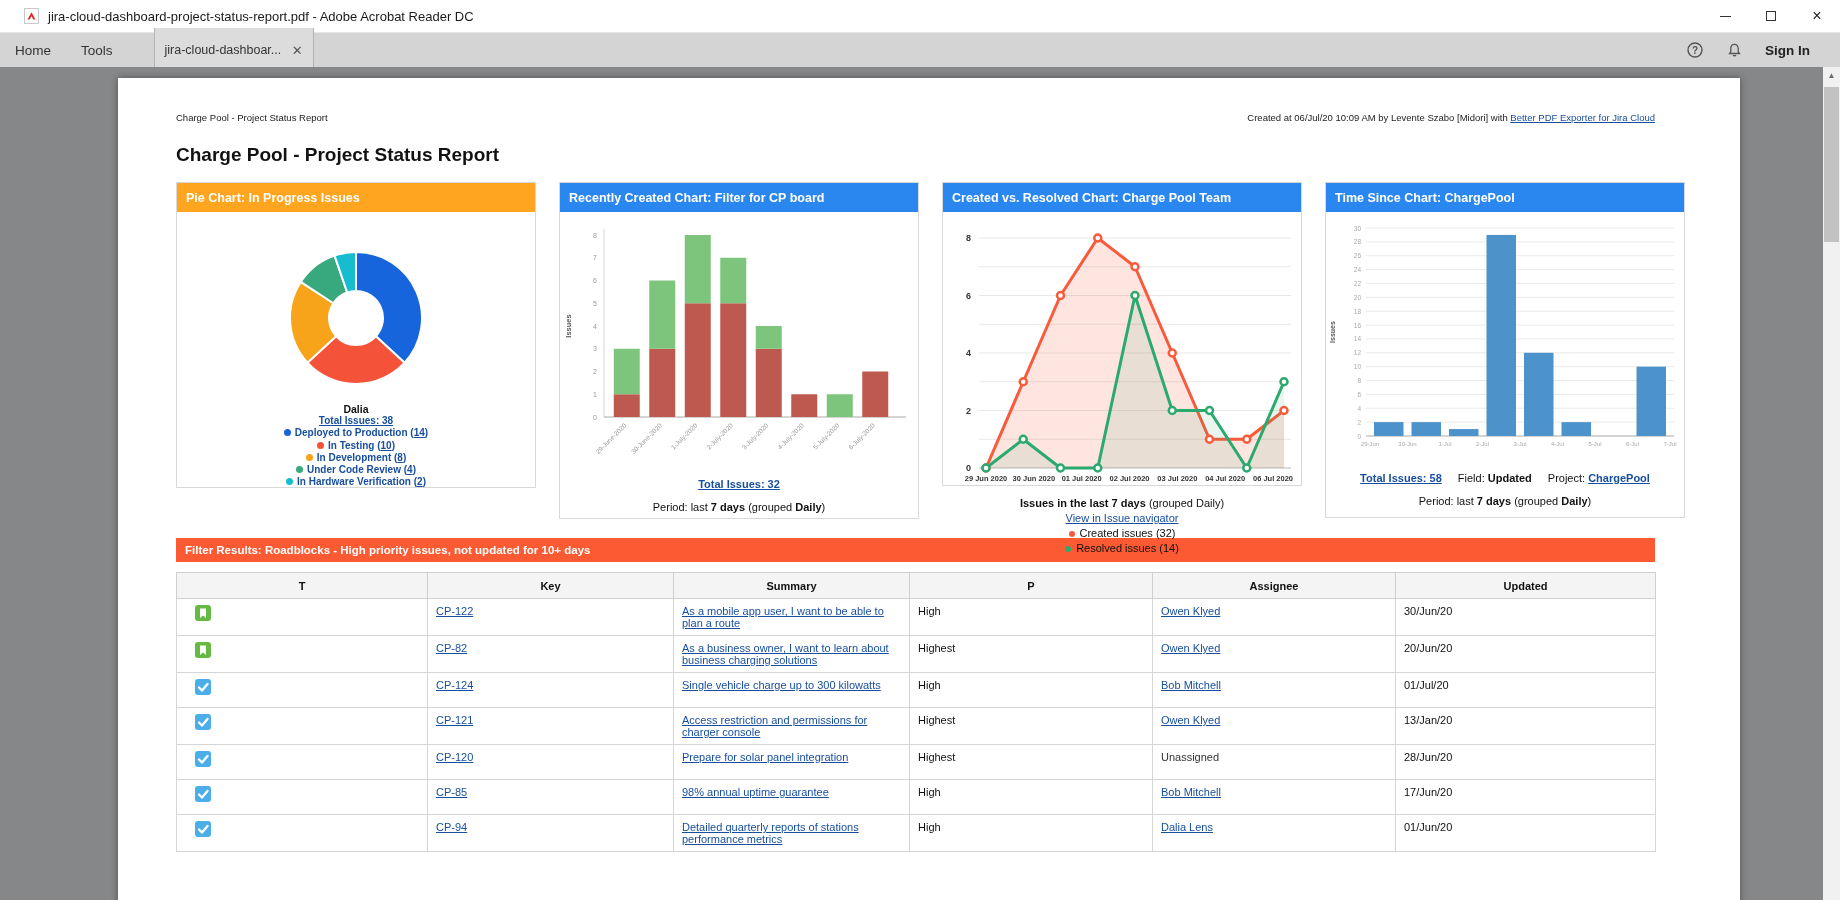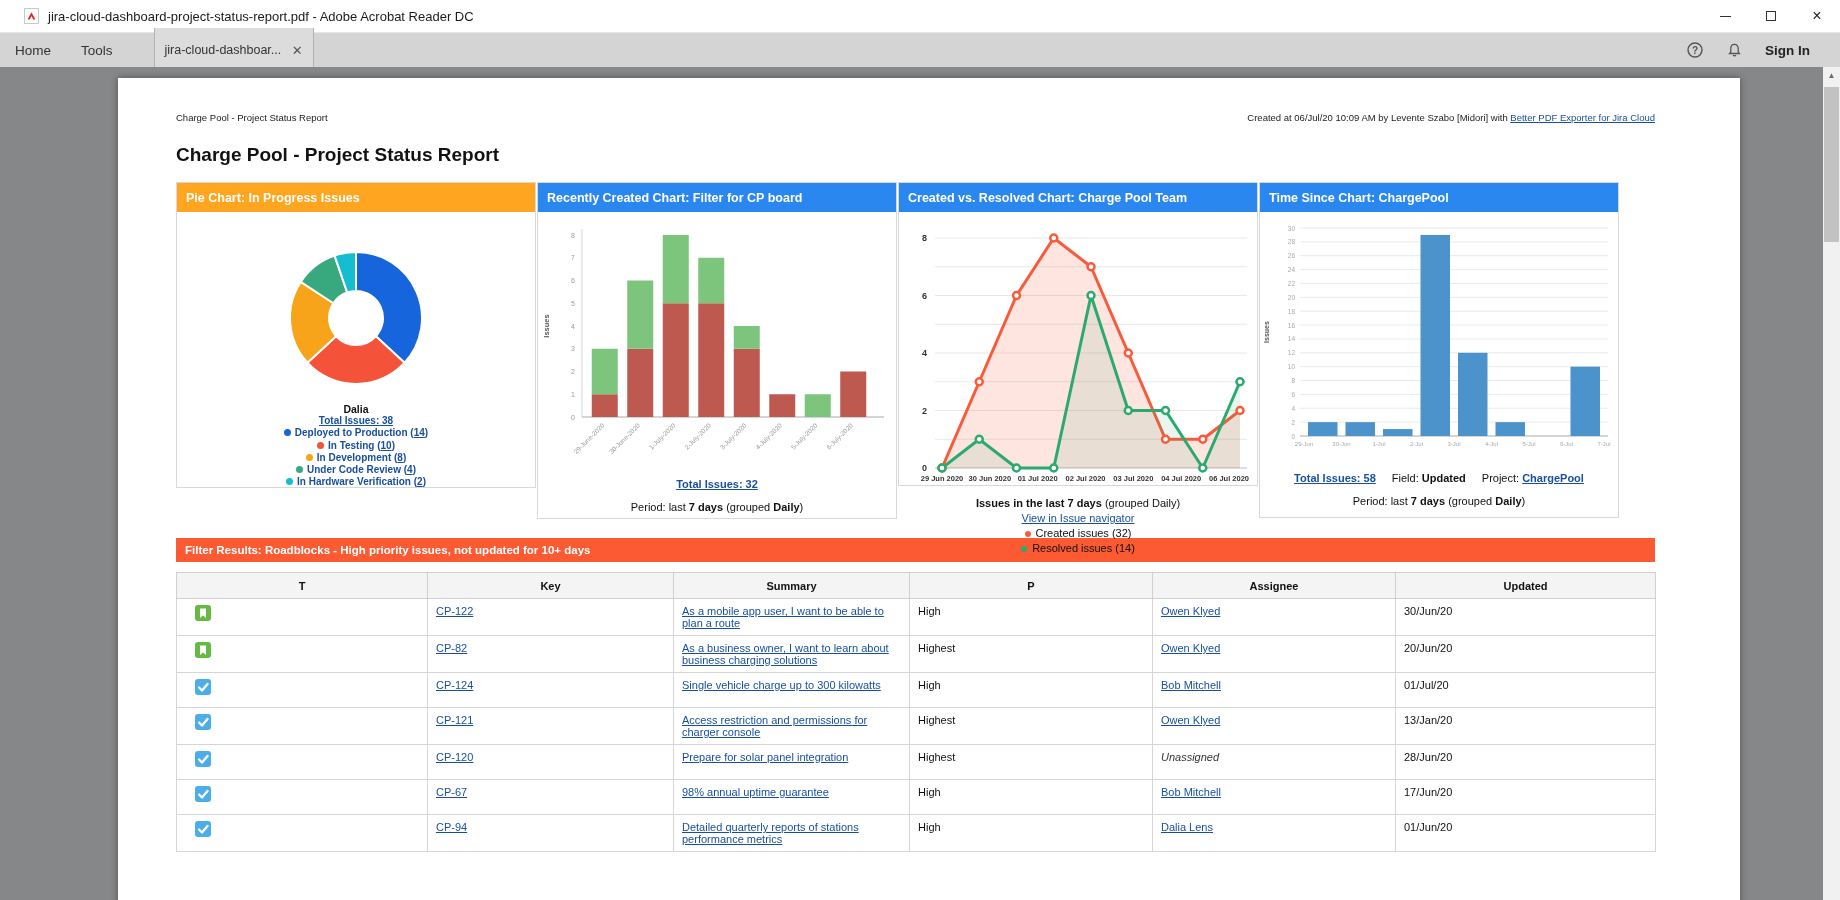--- a/index.html
+++ b/index.html
@@ -22,21 +22,21 @@
 .docarea{position:absolute;top:67px;left:0;right:0;bottom:0;background:#858789;overflow:hidden}
 .scrollbar{position:absolute;top:0;right:0;width:17px;bottom:0;background:#f1f1f1}
 .scroll-arrow{height:16px;display:flex;align-items:center;justify-content:center;font-size:8px;color:#6a6a6a}
 .scroll-thumb{position:absolute;top:20px;left:1px;width:15px;height:155px;background:#c2c2c2}
 .page{position:absolute;left:118px;top:11px;width:1622px;height:1400px;background:#fff;box-shadow:0 0 7px rgba(0,0,0,.4);padding:34px 85px 0 58px}
 
 .pdf-header{display:flex;justify-content:space-between;font-size:9.5px;color:#222}
 .pdf-header a{color:var(--link);text-decoration:underline}
 .page-title{margin-top:21px;font-size:19px;font-weight:bold;color:#121212}
 
-.panels{margin-top:16px;display:flex;gap:1px;align-items:flex-start}
+.panels{margin-top:16px;display:flex;gap:23px;align-items:flex-start}
 .panel{width:360px;background:#fff;border:1px solid #d8d8d8}
 .panel-header{height:29px;display:flex;align-items:center;padding-left:9px;color:#fff;font-size:12.5px;font-weight:bold}
 .ph-orange{background:var(--panel-header-orange)}
 .ph-blue{background:var(--panel-header-blue)}
 .p1{height:306px}.p2{height:337px}.p3{height:304px}.p4{height:336px}
 svg text{font-family:"Liberation Sans",sans-serif}
 .pie-svg{display:block;margin:18px auto 0}
 .pie-legend{text-align:center;font-size:10px;line-height:12.2px;color:#111;margin-top:3px}
 .pl-title{font-weight:bold;font-size:10.5px}
 .nav-link{color:var(--link);text-decoration:underline;font-weight:bold}
@@ -47,21 +47,21 @@
 .b{font-weight:bold}
 .legend-line .dot{width:6px;height:6px;margin-right:5px}
 
 .filter-section{margin-top:19px}
 .filter-bar{height:24px;background:var(--filter-header);color:#fff;font-size:11.5px;font-weight:bold;display:flex;align-items:center;padding-left:9px}
 .issue-table{margin-top:10px;width:1479px;border-collapse:collapse;border:1px solid #b9b9b9;font-size:11px;table-layout:fixed}
 .issue-table th{height:26px;background:#f4f4f4;border:1px solid #cfcfcf;font-size:11px;color:#111;font-weight:bold;text-align:center}
 .issue-table td{height:35px;border:1px solid #d6d6d6;vertical-align:top;padding:6px 8px;background:#fff;color:#111}
 .issue-table a{color:var(--link);text-decoration:underline}
 .issue-icon{display:inline-block;width:16px;height:16px;border-radius:3px;margin-left:10px}
-.unassigned{font-style:italic;color:#333}
+.unassigned{color:#333}
 .chrome-icon{display:flex;align-items:center}
 </style>
 </head>
 <body>
 
 <div class="titlebar">
   <span class="chrome-icon">
     <svg width="15" height="16">
         <rect x="0.5" y="0.5" width="14" height="15" fill="#fff" stroke="#c9c9c9"></rect>
         <path d="M3.6,11.6 L7.5,4.2 L11.4,11.6 L9.3,11.6 L7.5,7.9 L5.7,11.6 Z" fill="#e2231a"></path>
@@ -370,21 +370,21 @@
               <td><a>CP-120</a></td>
               <td><a>Prepare for solar panel integration</a></td>
               <td>Highest</td>
               <td><span class="unassigned">Unassigned</span></td>
               <td>28/Jun/20</td>
             </tr>
             <tr>
               <td><span class="issue-icon" style="background:#4baee8"><svg width="16" height="16">
                     <path d="M4,8.5 l3,3 l5.5,-6.5" fill="none" stroke="#fff" stroke-width="2.3" stroke-linecap="round" stroke-linejoin="round"></path>
                   </svg></span></td>
-              <td><a>CP-67</a></td>
+              <td><a>CP-85</a></td>
               <td><a>98% annual uptime guarantee</a></td>
               <td>High</td>
               <td><a>Bob Mitchell</a></td>
               <td>17/Jun/20</td>
             </tr>
             <tr>
               <td><span class="issue-icon" style="background:#4baee8"><svg width="16" height="16">
                     <path d="M4,8.5 l3,3 l5.5,-6.5" fill="none" stroke="#fff" stroke-width="2.3" stroke-linecap="round" stroke-linejoin="round"></path>
                   </svg></span></td>
               <td><a>CP-94</a></td>

